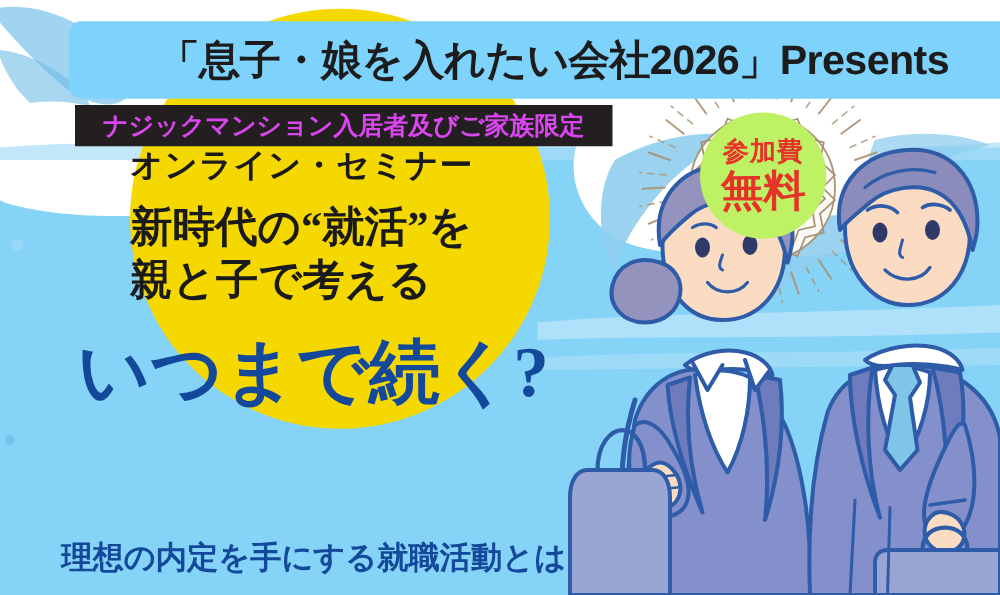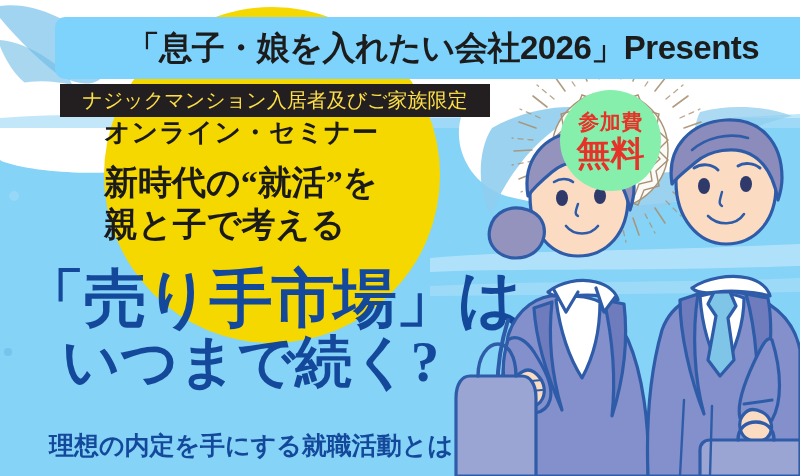--- a/index.html
+++ b/index.html
@@ -37,21 +37,21 @@
   }
 
   
   .black-bar{
     position:absolute;left:60px;top:84px;width:430px;height:33px;
     background:#231f20;
     display:flex;align-items:center;justify-content:center;
     z-index:31;
   }
   .black-bar-text{
-    color:#fde047;font-size:20px;font-weight:normal;letter-spacing:0px;
+    color:#d946ef;font-size:20px;font-weight:bold;letter-spacing:0px;
     white-space:nowrap;
     text-align:right;
   }
 
   
   .yellow-circle{
     position:absolute;left:104px;top:7px;width:336px;height:336px;
     background:#F5D800;border-radius:50%;
     z-index:10;
   }
@@ -64,21 +64,21 @@
   .circle-line1{font-size:26px;font-weight:bold;letter-spacing:1px;line-height:1.15;}
   .circle-line2{font-size:34px;font-weight:bold;letter-spacing:0px;line-height:1.25;margin-top:14px;}
   .circle-line3{font-size:34px;font-weight:bold;letter-spacing:0px;line-height:1.25;}
 
   
   .badge-wrap{
     position:absolute;left:548px;top:78px;width:125px;height:125px;z-index:28;
   }
   .badge-inner{
     position:absolute;left:12px;top:12px;width:101px;height:101px;
-    background:#86efac;border-radius:50%;
+    background:#bef264;border-radius:50%;
     display:flex;flex-direction:column;align-items:center;justify-content:center;
   }
   .badge-l1{
     color:#E53329;font-size:21px;font-weight:bold;line-height:1;
     font-family:"Liberation Sans", sans-serif;letter-spacing:0.5px;
   }
   .badge-l2{
     color:#E53329;font-size:34px;font-weight:bold;line-height:1;margin-top:4px;
     font-family:Liberation Sans, sans-serif;letter-spacing:0px;
   }
@@ -320,19 +320,18 @@
 
   <div class="top-banner">
     <span class="top-banner-text">「息子・娘を入れたい会社2026」Presents</span>
   </div>
 
   <div class="black-bar">
     <span class="black-bar-text">ナジックマンション入居者及びご家族限定</span>
   </div>
 
   <div class="headline-block">
-    <div class="headline1">「売り手市場」は</div>
     <div class="headline2">いつまで続く?</div>
   </div>
 
   <div class="sub-headline">理想の内定を手にする就職活動とは</div>
 
 </div>
 
 </body></html>

